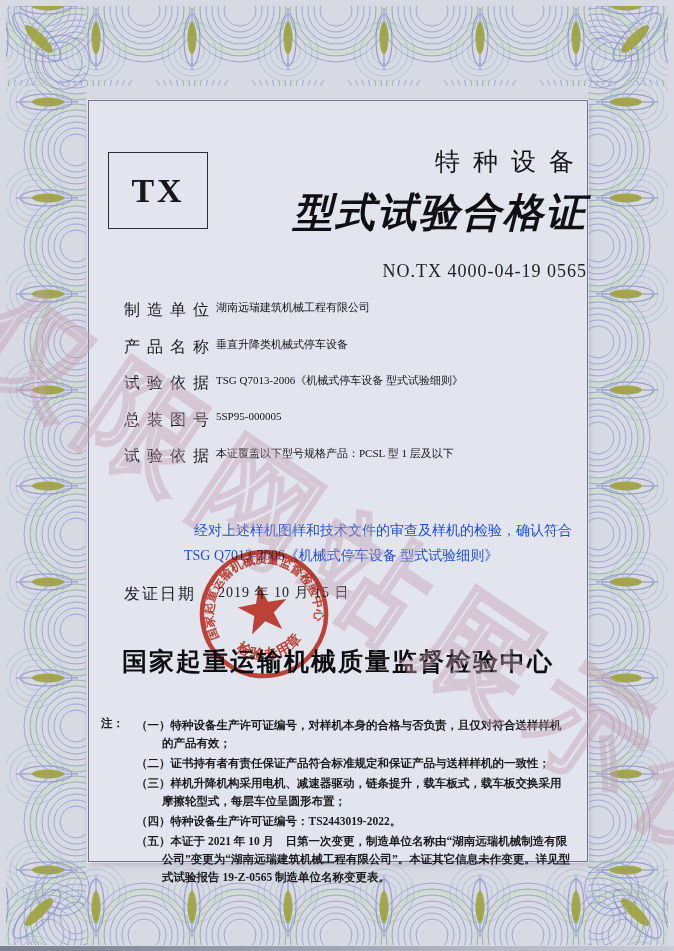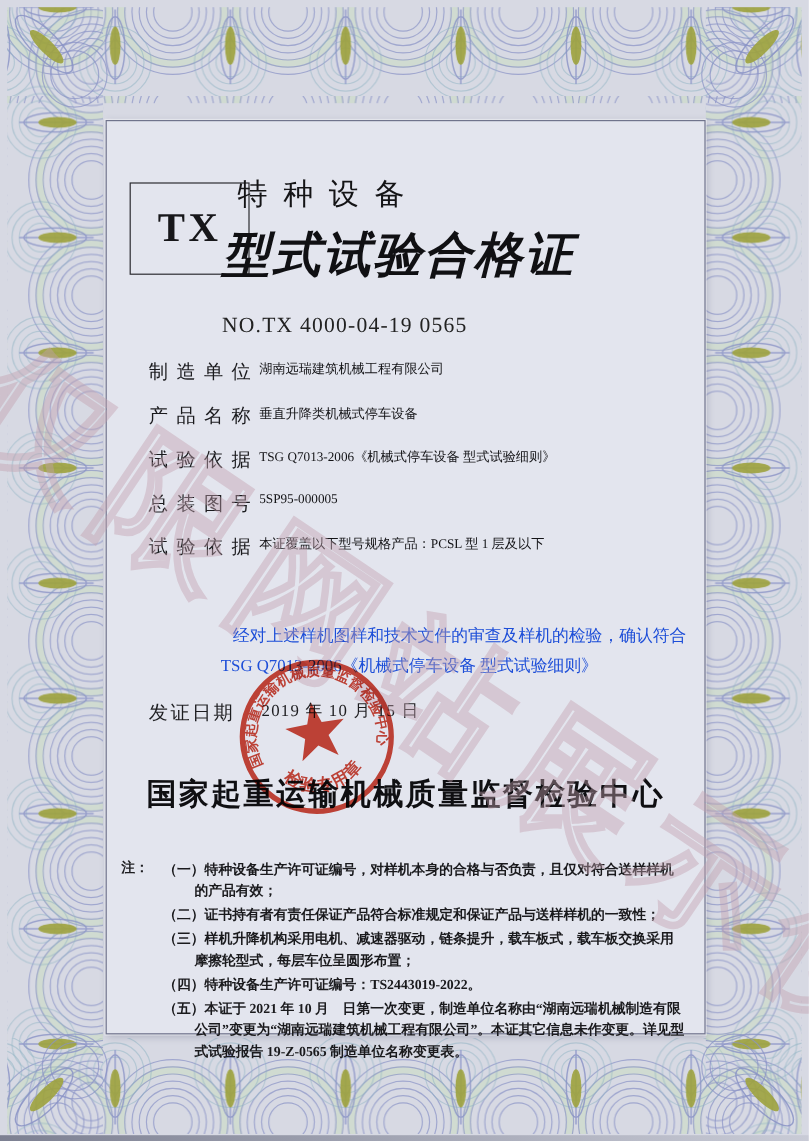--- a/index.html
+++ b/index.html
@@ -31,21 +31,21 @@
     background:var(--panel_bg);
     border:1px solid var(--panel_border);
     box-shadow:0 0 0 1px rgba(255,255,255,.45), 1px 2px 6px rgba(60,65,95,.25);
     z-index:1;
   }
   .txbox{
     position:absolute; left:19px; top:51px; width:100px; height:77px;
     border:1.5px solid #2c2c31; display:flex; align-items:center; justify-content:center;
     font-weight:700; font-size:34px; letter-spacing:3px; color:#17171a;
   }
-  .header{position:absolute; left:96px; top:44px; width:390px; text-align:left;}
+  .header{position:absolute; left:108px; top:44px; width:390px; text-align:right;}
   .subtitle{font-size:25px; letter-spacing:13px; padding-left:13px; color:#141416;}
   .title{font-size:40px; font-weight:700; letter-spacing:2px; margin-top:7px; color:#101013; white-space:nowrap;font-style:italic;}
   .certno{font-size:18px; letter-spacing:1px; margin-top:21px; color:#222;}
 
   .fields{position:absolute; left:35px; top:199px; width:450px;}
   .frow{display:flex; align-items:flex-start; height:22px; margin-bottom:14.5px; white-space:nowrap;}
   .flabel{font-size:16px; letter-spacing:7px; width:92px; flex:0 0 92px; color:#1a1a1d;}
   .fvalue{font-size:11px; color:#131316;}
 
   .statement{position:absolute; left:95px; top:417px; width:400px; font-size:14px; line-height:25px; color:#1d4ed8;}

